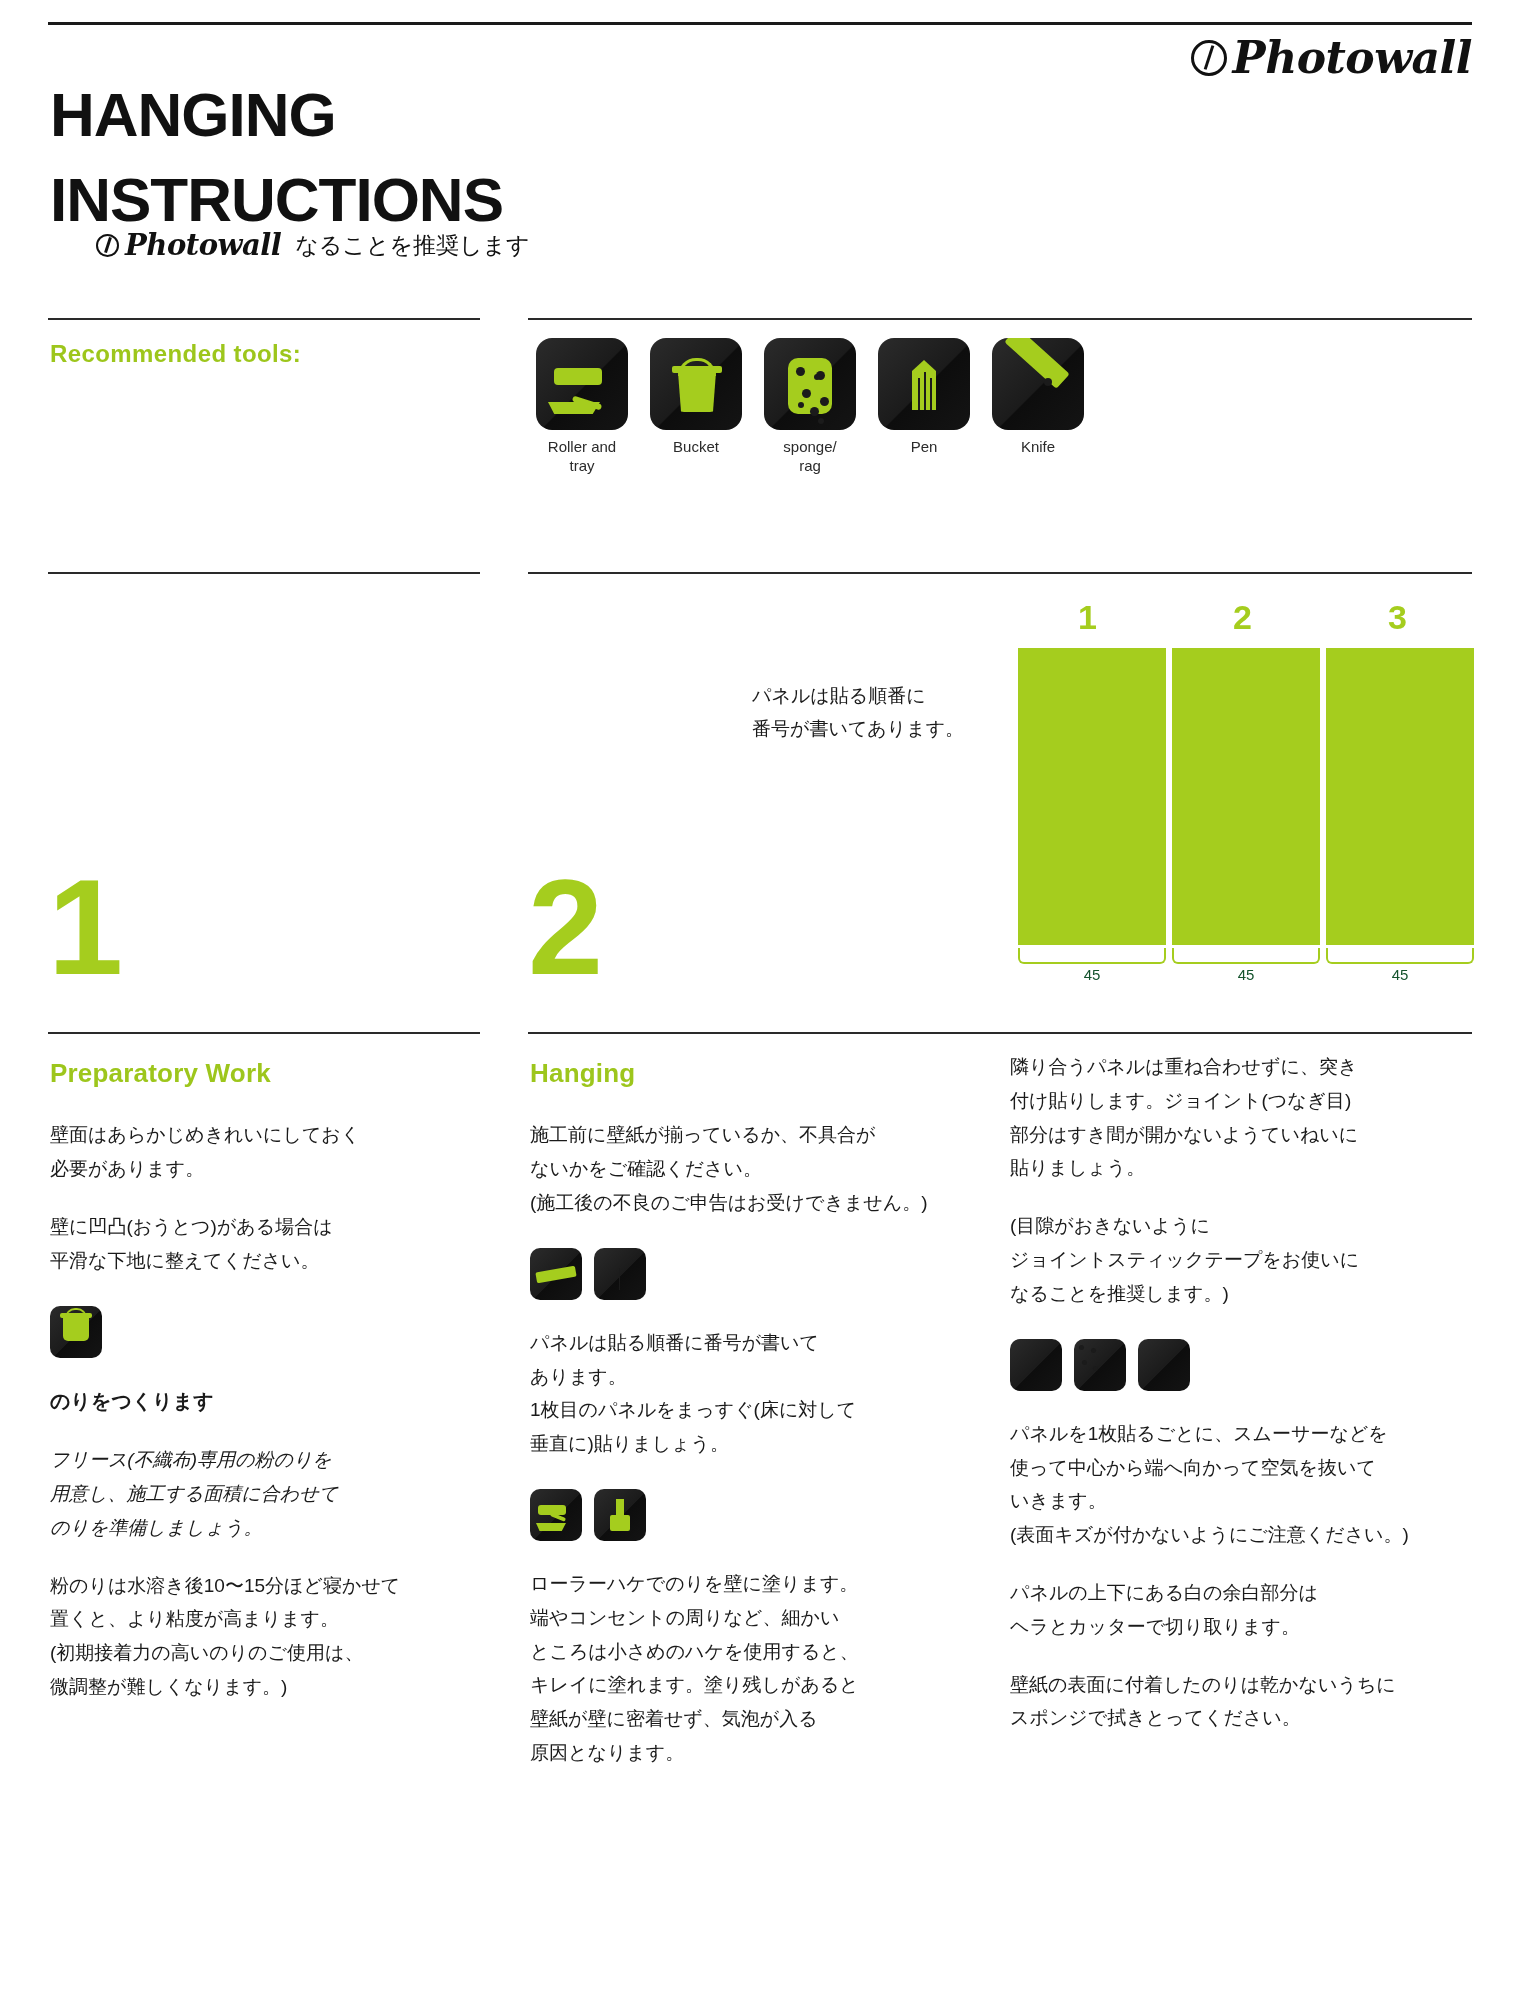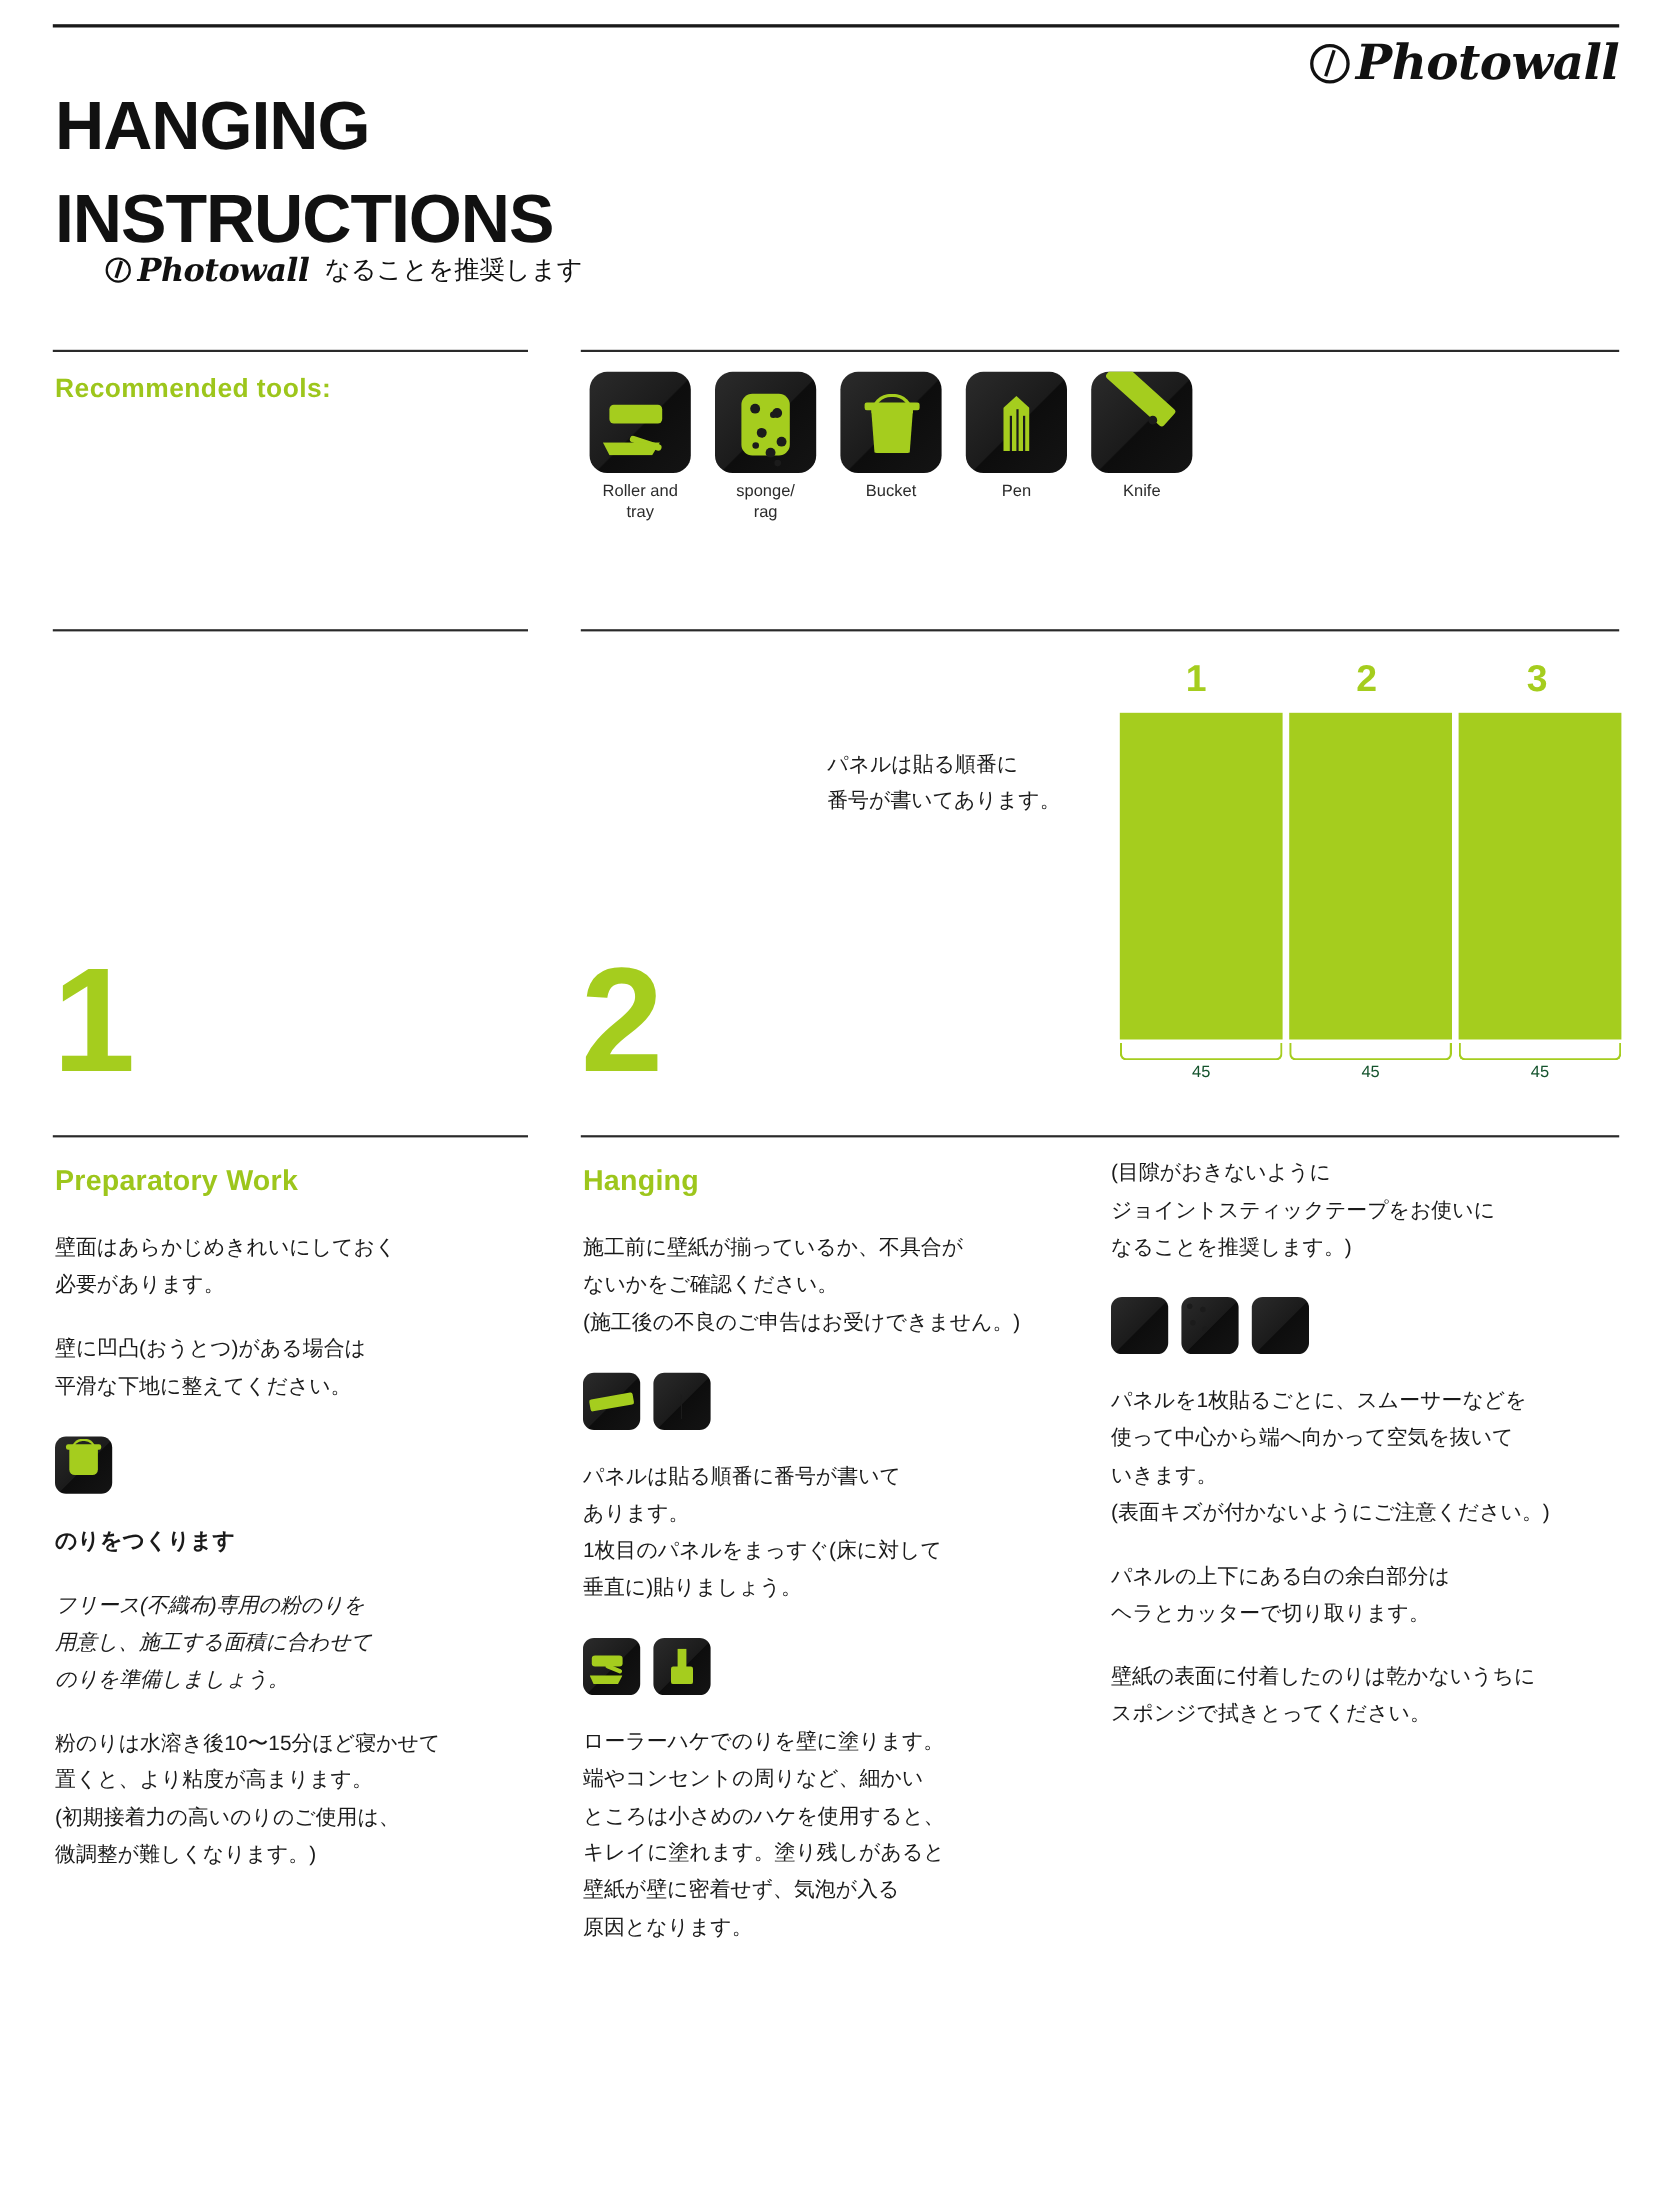--- a/index.html
+++ b/index.html
@@ -223,33 +223,33 @@
         <span class="ic grn roller-bar"></span>
         <span class="ic roller-grip"></span>
         <span class="ic roller-tray"></span>
       </div>
       <div class="tool-cap" style="white-space: pre-line;">Roller and
 tray</div>
     </div>
 
     <div class="tool-item">
       <div class="tool-tile">
-        <span class="ic sponge-body"></span>
-      </div>
-      <div class="tool-cap" style="white-space: pre-line;">sponge/
-rag</div>
-    </div>
-
-    <div class="tool-item">
-      <div class="tool-tile">
         <span class="ic bucket-handle"></span>
         <span class="ic bucket-lip"></span>
         <span class="ic bucket-body"></span>
       </div>
       <div class="tool-cap">Bucket</div>
+    </div>
+
+    <div class="tool-item">
+      <div class="tool-tile">
+        <span class="ic sponge-body"></span>
+      </div>
+      <div class="tool-cap" style="white-space: pre-line;">sponge/
+rag</div>
     </div>
 
     <div class="tool-item">
       <div class="tool-tile">
         <span class="ic pen-body"></span>
         <span class="ic pen-line1"></span>
         <span class="ic pen-line2"></span>
         <span class="ic pen-line3"></span>
       </div>
       <div class="tool-cap">Pen</div>
@@ -361,20 +361,24 @@
 
     <p style="white-space: pre-line;">ローラーハケでのりを壁に塗ります。
 端やコンセントの周りなど、細かい
 ところは小さめのハケを使用すると、
 キレイに塗れます。塗り残しがあると
 壁紙が壁に密着せず、気泡が入る
 原因となります。</p>
   </div>
 
   <div class="col col-3">
+    <p style="white-space: pre-line;">隣り合うパネルは重ね合わせずに、突き
+付け貼りします。ジョイント(つなぎ目)
+部分はすき間が開かないようていねいに
+貼りましょう。</p>
     <p style="white-space: pre-line;">(目隙がおきないように
 ジョイントスティックテープをお使いに
 なることを推奨します。)</p>
 
     <div class="mini-row">
       <div class="mini-tile">
         <span class="m-scr"></span>
       </div>
       <div class="mini-tile">
         <span class="m-sp"></span>

